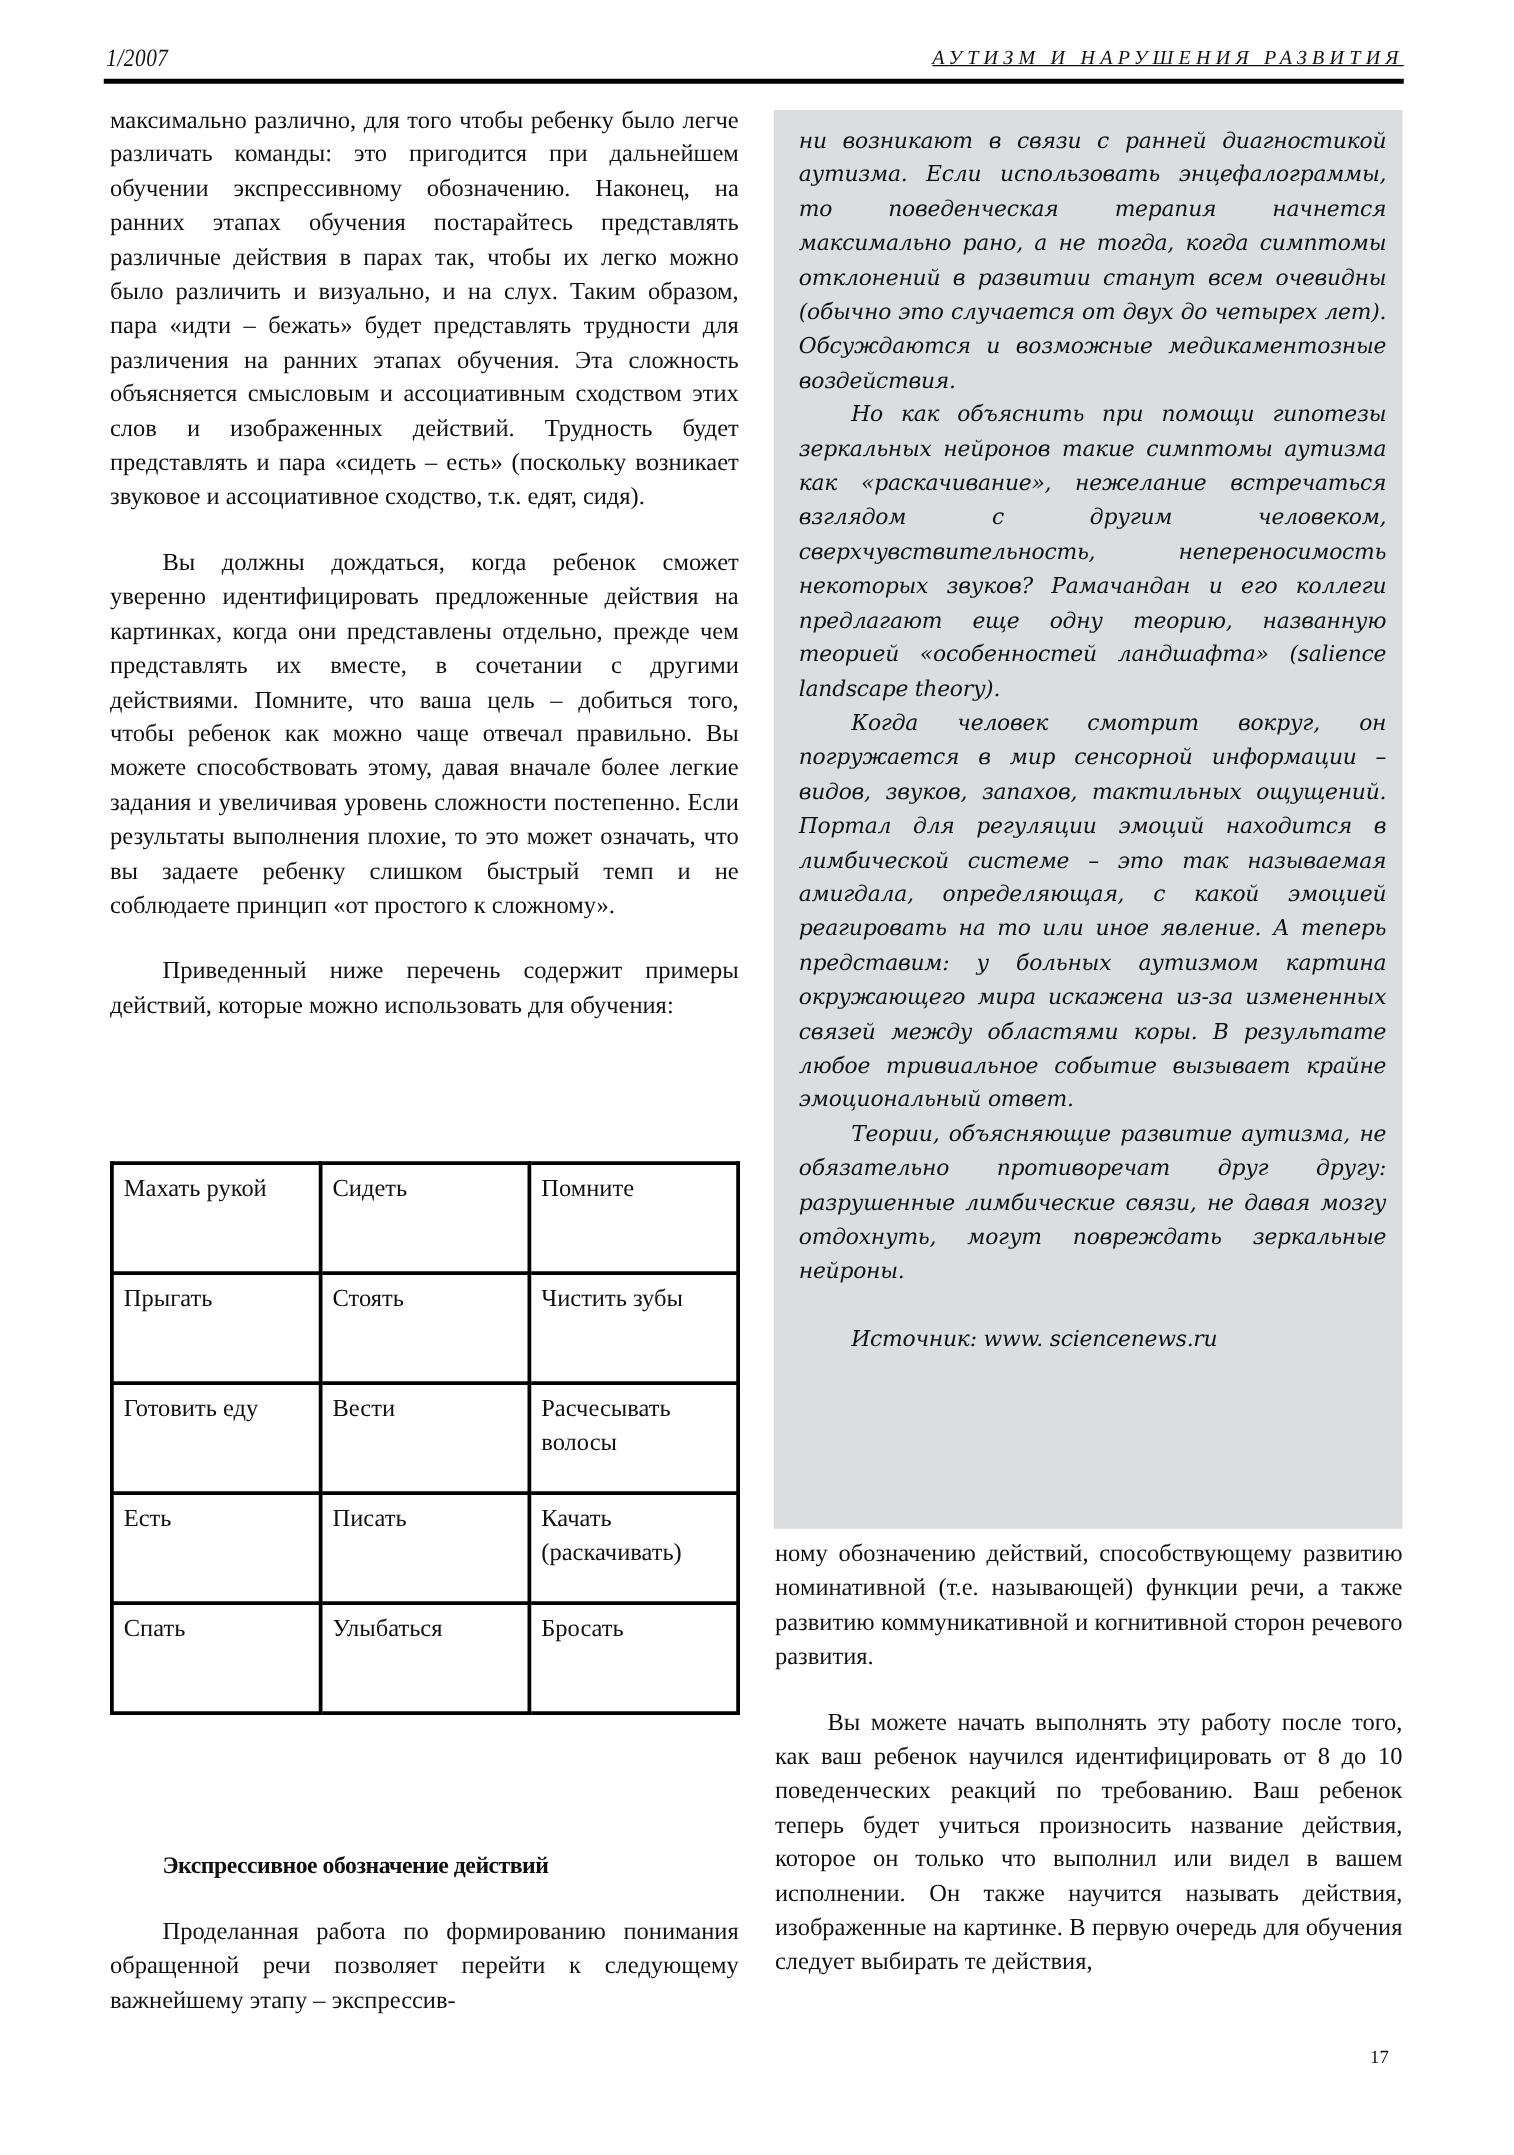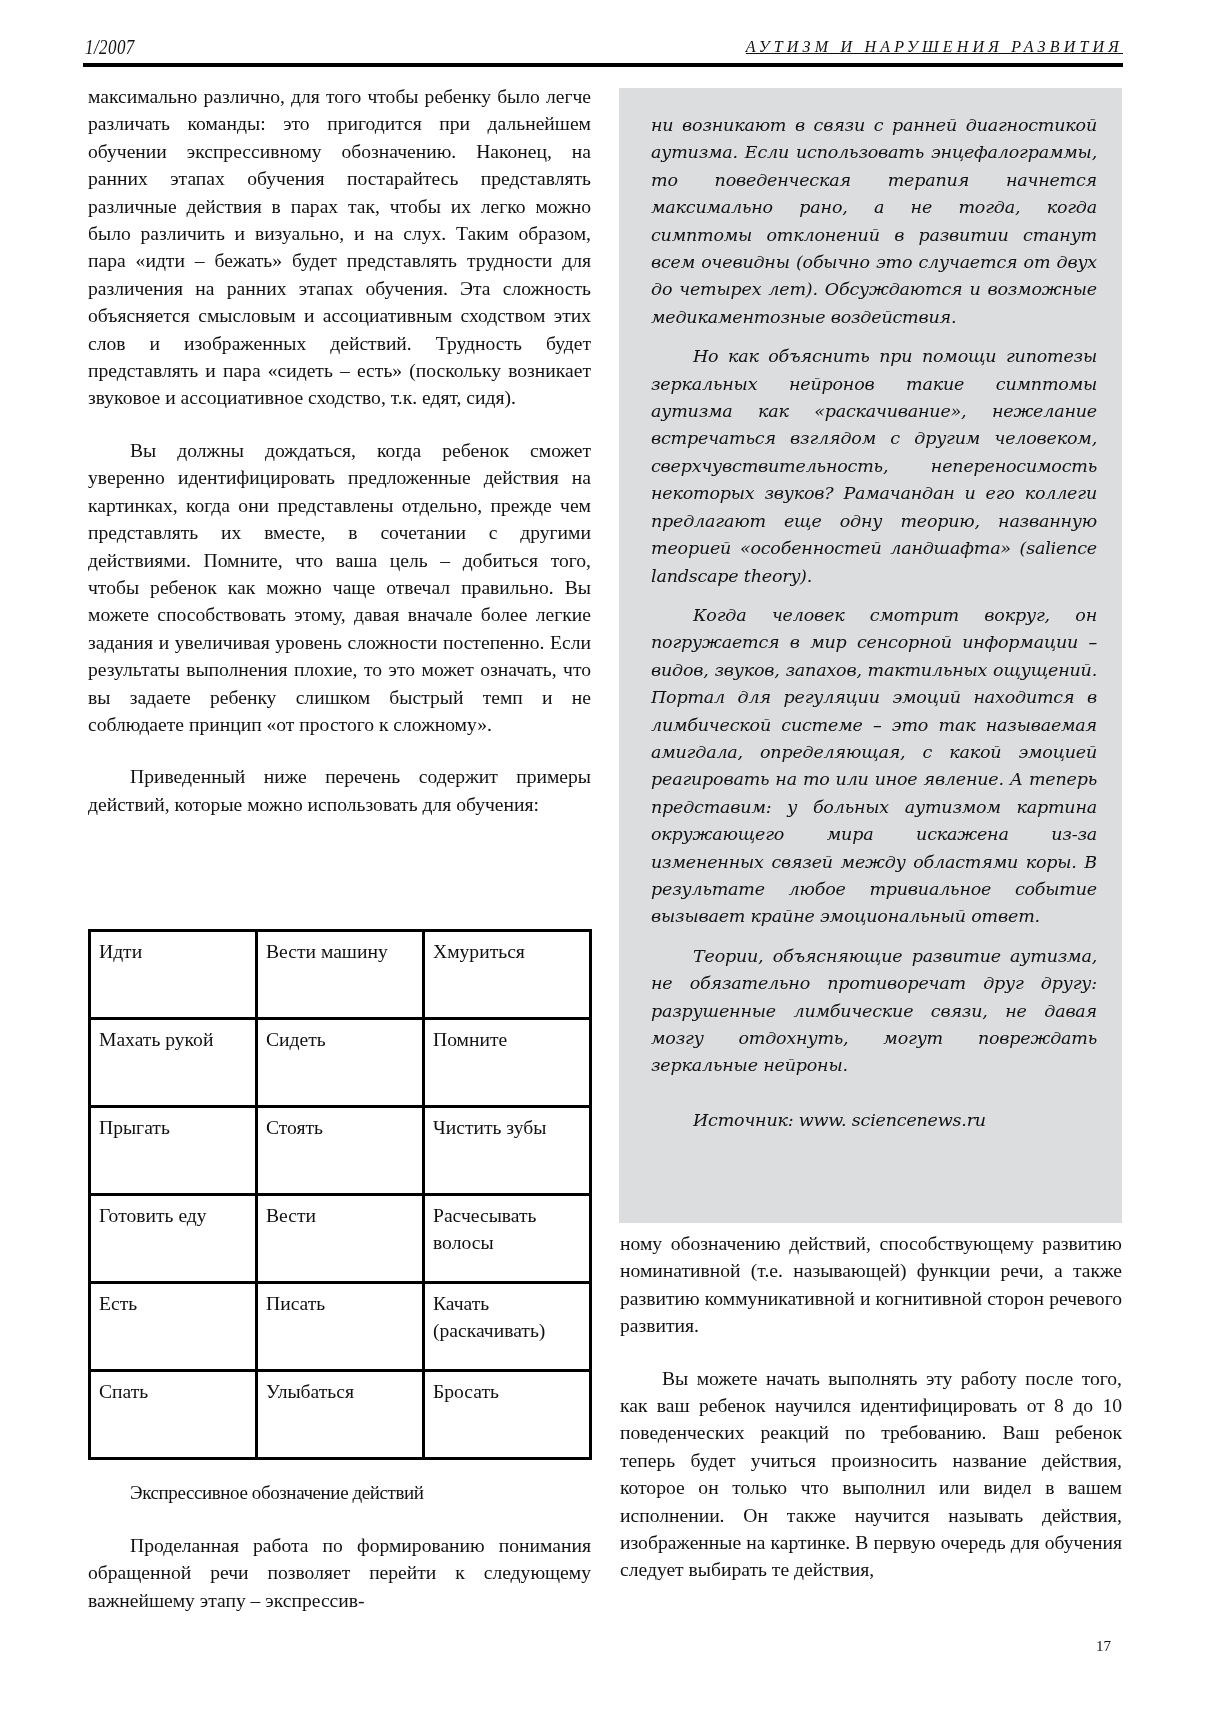--- a/index.html
+++ b/index.html
@@ -12,30 +12,30 @@
   .header .rule { position: absolute; left: -2px; right: 0; top: 33px; height: 4px; background: #000; }
 
   .col { position: absolute; font-size: 19.6px; line-height: 27.4px; text-align: justify; }
   .col p { margin: 0; }
   .col p.indent { text-indent: 42px; margin-top: 25px; }
   .left-col { left: 88px; top: 83px; width: 503px; }
   .right-col { left: 620px; width: 502px; }
 
   .sidebar { position: absolute; left: 619px; top: 88px; width: 503px; height: 1135px; background: #dcdddf; }
   .sidebar .inner { position: absolute; left: 20px; top: 12px; width: 470px; font-style: italic; font-size: 19.2px; line-height: 27.4px; text-align: justify; font-family: "DejaVu Serif", "Liberation Serif", serif; font-size: 17.5px; letter-spacing: -0.2px; }
-  .sidebar .inner p { margin: 12px; }
+  .sidebar .inner p { margin: 0; }
   .sidebar .inner p.indent { text-indent: 42px; }
   .sidebar .source { margin-top: 27px !important; }
 
   table.actions { position: absolute; left: 88px; top: 929px; width: 504px; border-collapse: collapse; table-layout: fixed; }
   table.actions td { border: 3px solid #000; vertical-align: top; padding: 6px 6px 0 8px; height: 79px; font-size: 19.6px; line-height: 27px; text-align: left; }
   table.actions td.c0 { width: 150px; }
   table.actions td.c1 { width: 150px; }
 
-  .section-title { position: absolute; left: 130px; top: 1482px; font-weight: normal; font-size: 19px; letter-spacing: -0.4px; }
+  .section-title { position: absolute; left: 130px; top: 1482px; font-weight: bold; font-size: 19px; letter-spacing: -0.4px; }
   .left-bottom { left: 88px; top: 1507px; width: 503px; }
   .right-bottom { top: 1230px; }
 
   .page-num { position: absolute; left: 1096px; top: 1638px; font-size: 15px; }
 </style>
 </head>
 <body>
 
 <div class="header">
   <span class="issue">1/2007</span>
@@ -44,25 +44,20 @@
 </div>
 
 <div class="col left-col">
   <p>максимально различно, для того чтобы ребенку было легче различать команды: это пригодится при дальнейшем обучении экспрессивному обозначению. Наконец, на ранних этапах обучения постарайтесь представлять различные действия в парах так, чтобы их легко можно было различить и визуально, и на слух. Таким образом, пара «идти – бежать» будет представлять трудности для различения на ранних этапах обучения. Эта сложность объясняется смысловым и ассоциативным сходством этих слов и изображенных действий. Трудность будет представлять и пара «сидеть – есть» (поскольку возникает звуковое и ассоциативное сходство, т.к. едят, сидя).</p>
   <p class="indent">Вы должны дождаться, когда ребенок сможет уверенно идентифицировать предложенные действия на картинках, когда они представлены отдельно, прежде чем представлять их вместе, в сочетании с другими действиями. Помните, что ваша цель – добиться того, чтобы ребенок как можно чаще отвечал правильно. Вы можете способствовать этому, давая вначале более легкие задания и увеличивая уровень сложности постепенно. Если результаты выполнения плохие, то это может означать, что вы задаете ребенку слишком быстрый темп и не соблюдаете принцип «от простого к сложному».</p>
   <p class="indent">Приведенный ниже перечень содержит примеры действий, которые можно использовать для обучения:</p>
 </div>
 
 <table class="actions">
   <tbody>
-      <tr>
-    <td class="c0">Идти</td>
-    <td class="c1">Вести машину</td>
-    <td>Хмуриться</td>
-  </tr>
   <tr>
     <td class="c0">Махать рукой</td>
     <td class="c1">Сидеть</td>
     <td>Помните</td>
   </tr>
   <tr>
     <td class="c0">Прыгать</td>
     <td class="c1">Стоять</td>
     <td>Чистить зубы</td>
   </tr>

